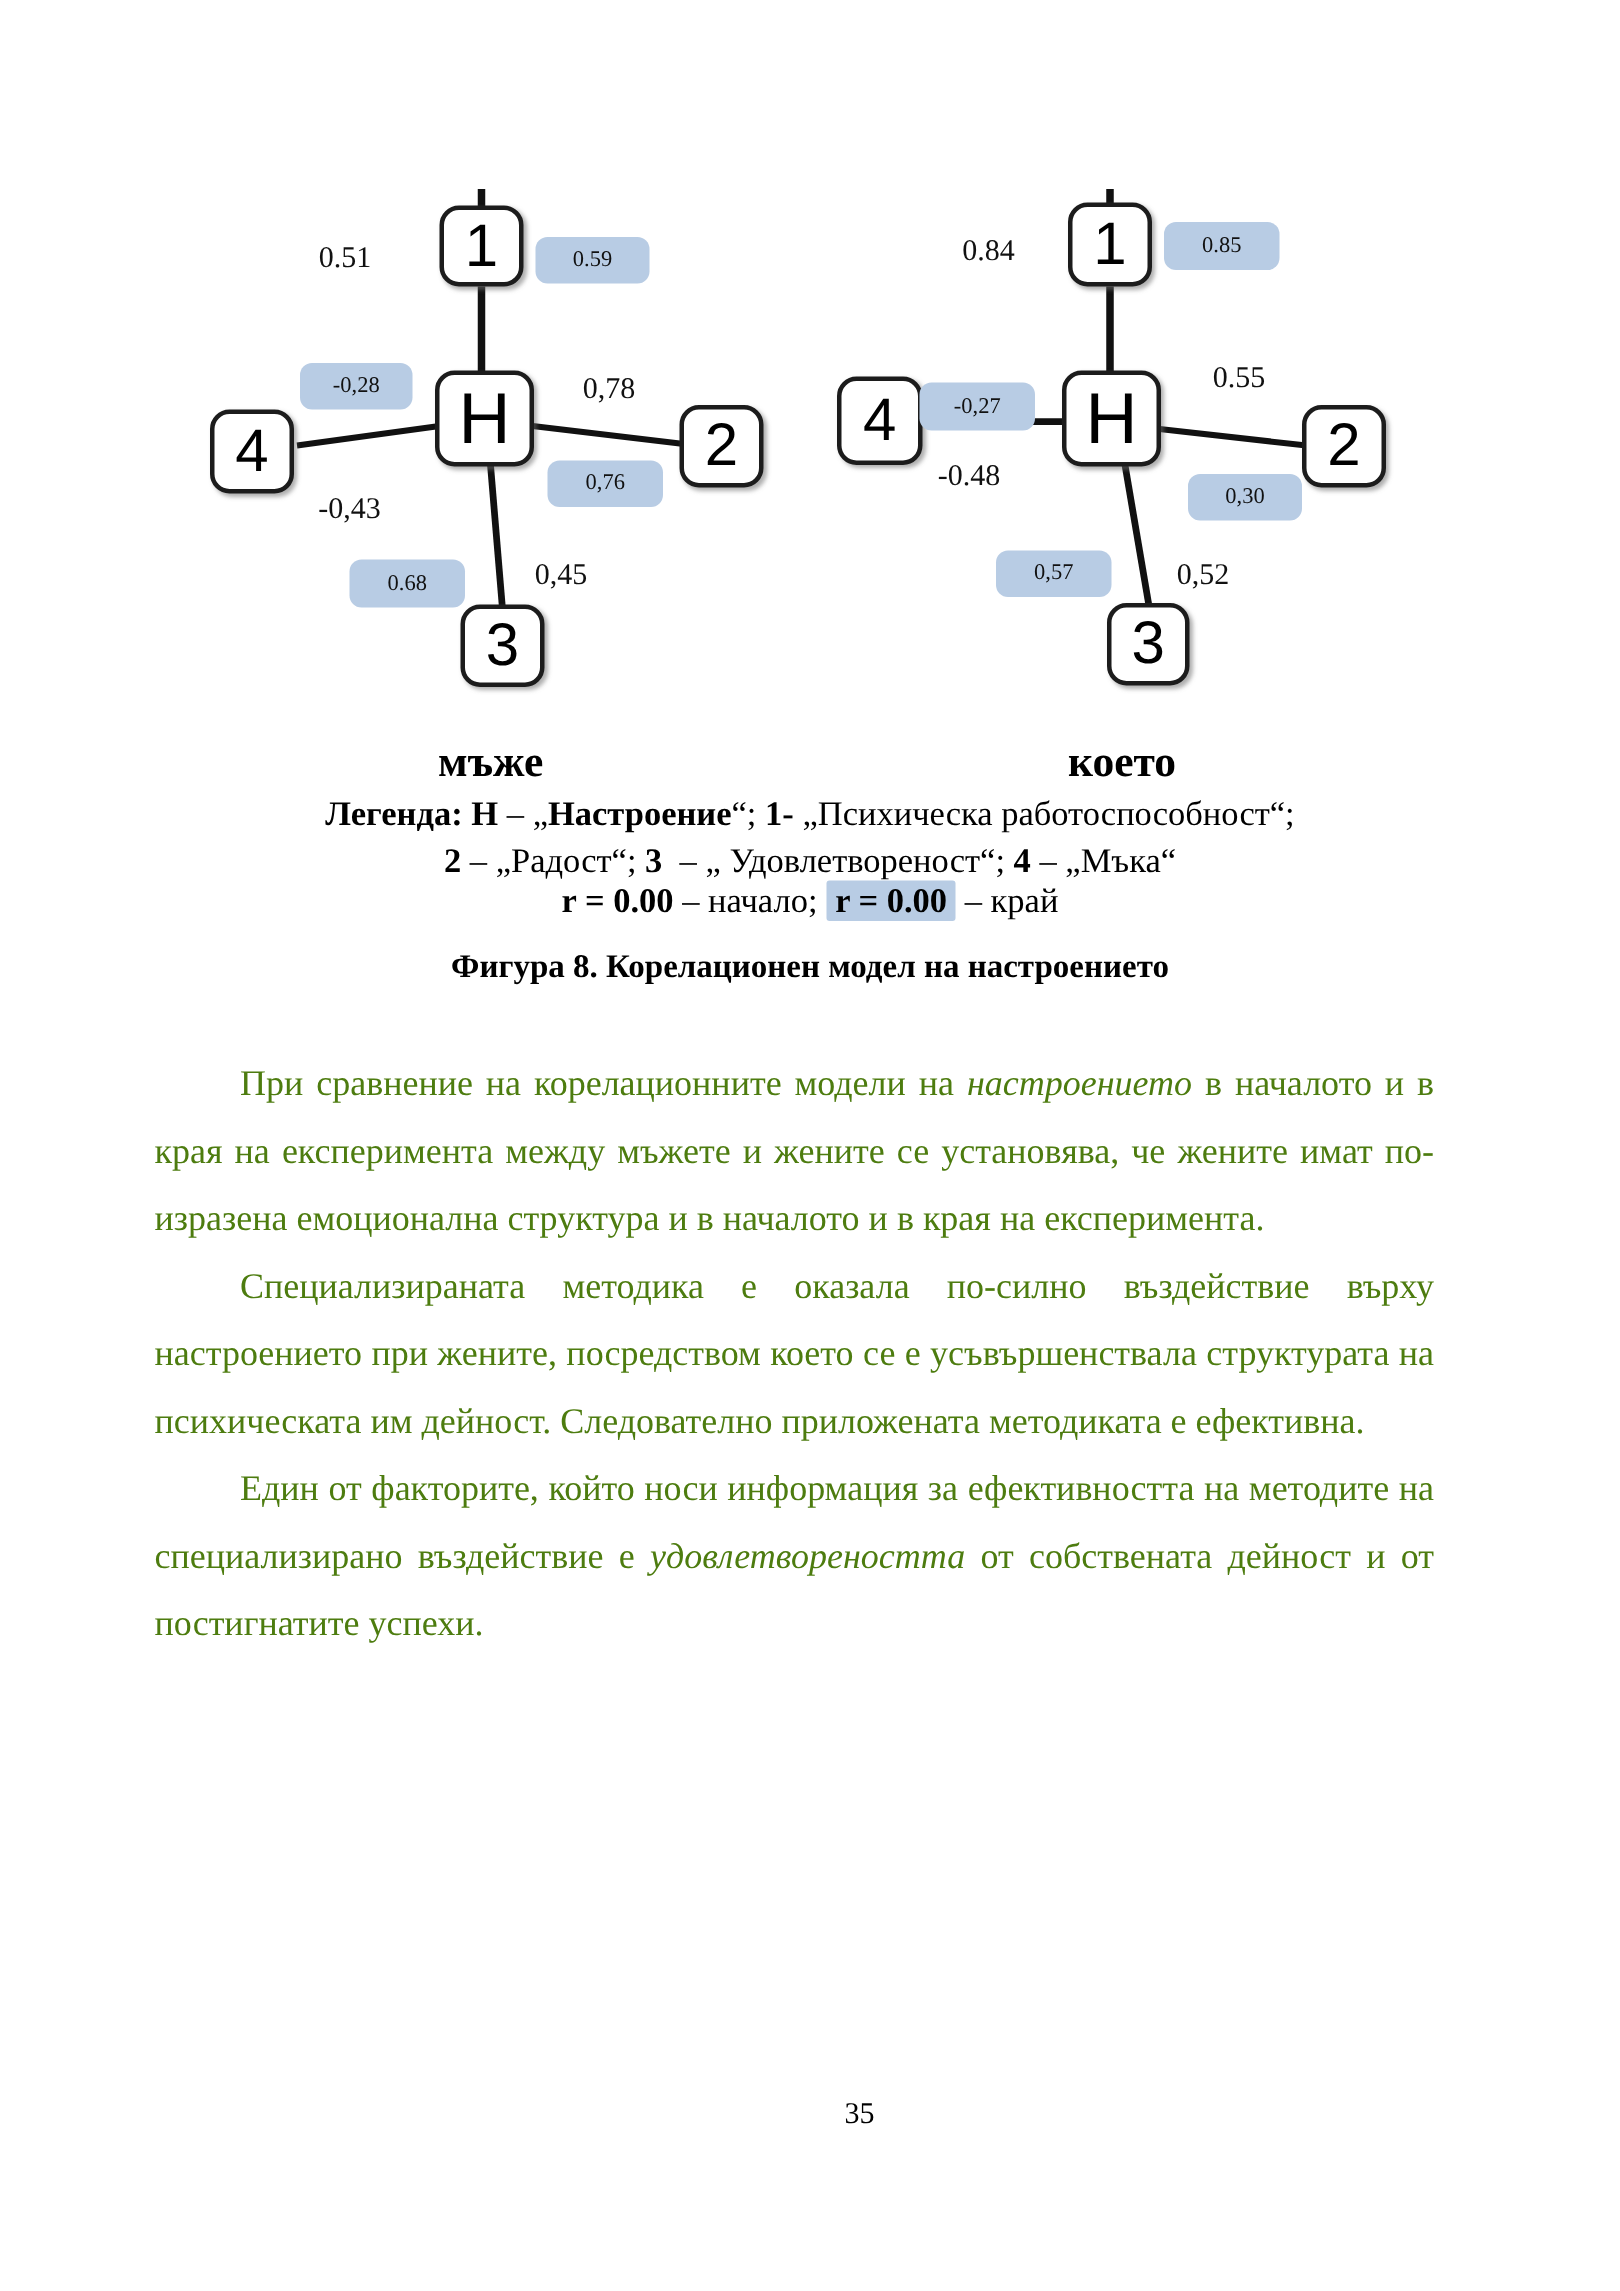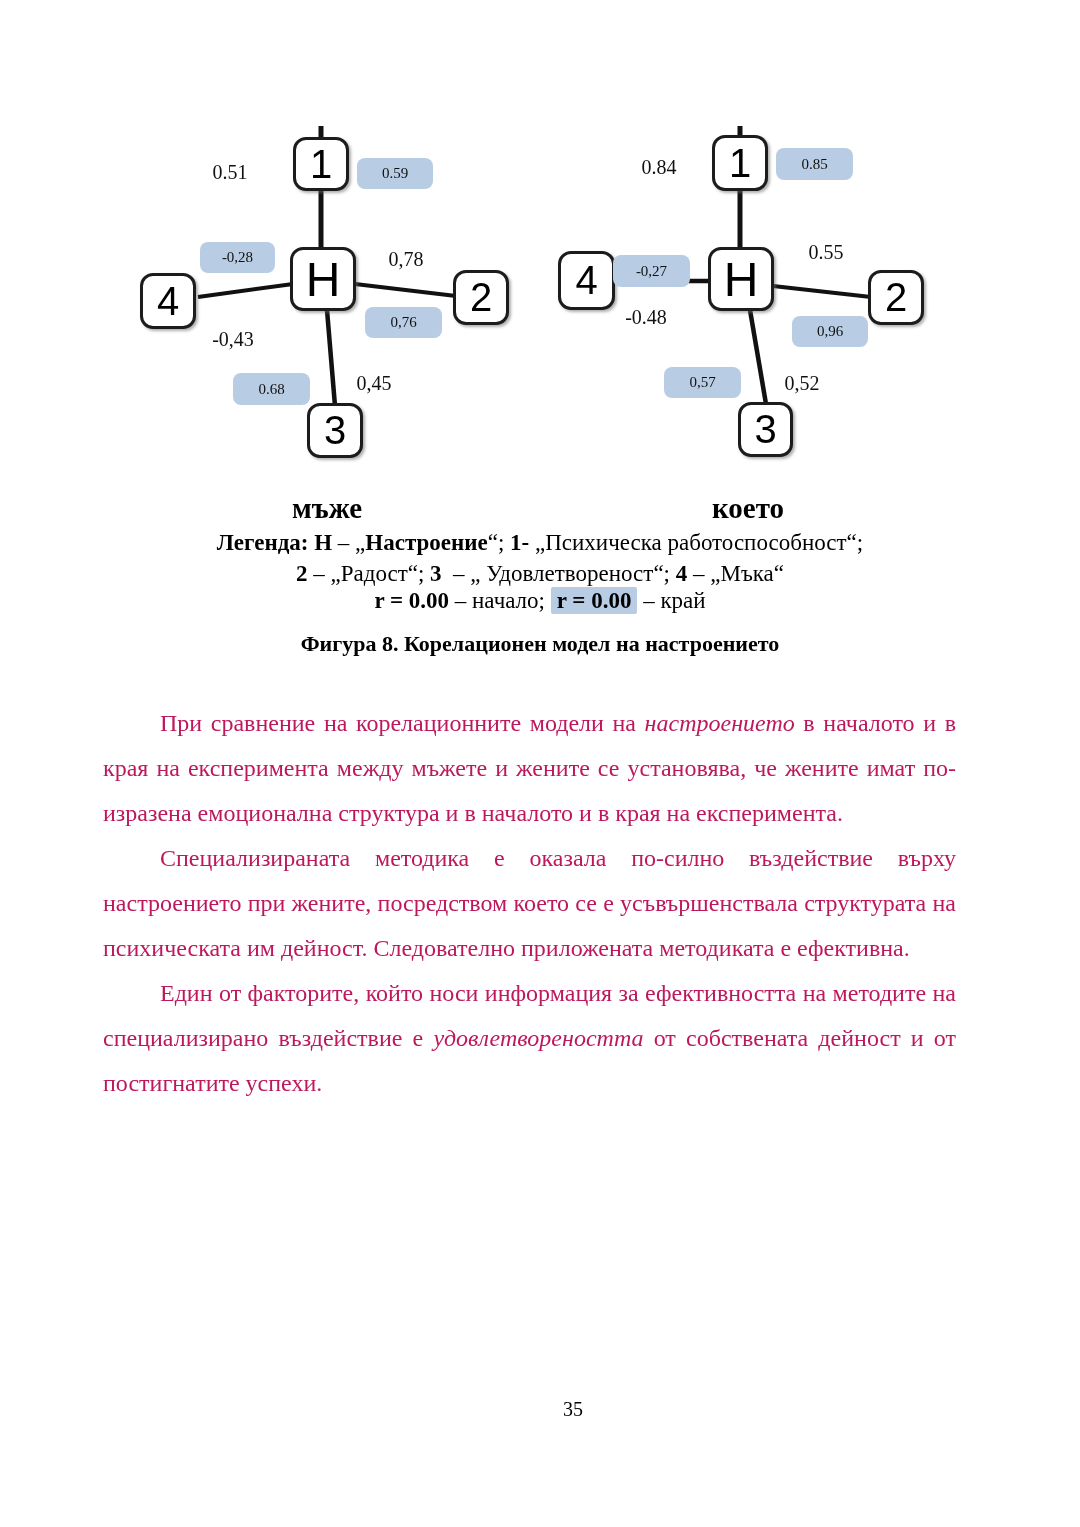--- a/index.html
+++ b/index.html
@@ -48,21 +48,21 @@
     text-align:center;font-size:23px;color:#000;
     white-space:pre-wrap;
   }
   .hl-inline{background:var(--hl,#b8cce4);padding:1px 6px;border-radius:2px;}
   .fig-caption{
     position:absolute;left:0;width:1080px;
     text-align:center;font-size:22px;font-weight:bold;color:#000;
   }
   .body-text{
     position:absolute;left:103px;top:701px;width:853px;
-    font-size:24px;line-height:45px;text-align:justify;color:#be185d;
+    font-size:24px;line-height:45px;text-align:justify;color:#4d7c0f;
   }
   .body-text p{margin:0;text-indent:57px;}
   .page-number{
     position:absolute;left:533px;top:1398px;width:80px;
     text-align:center;font-size:20px;color:#000;
   }
 </style>
 </head>
 <body>
 
@@ -102,21 +102,21 @@
   <div class="node node-h" style="left:708px;top:247px;width:66px;height:64px;">Н</div>
   <div class="node node-num" style="left:868px;top:270px;width:56px;height:55px;">2</div>
   <div class="node node-num" style="left:738px;top:402px;width:55px;height:55px;">3</div>
   <div class="node node-num" style="left:558px;top:251px;width:57px;height:59px;">4</div>
 
   <div class="val-plain" style="left:634px;top:156px;width:50px;">0.84</div>
   <div class="val-hl" style="left:776px;top:148px;width:77px;height:32px;">0.85</div>
   <div class="val-hl" style="left:613px;top:230px;width:77px;height:32px;margin-top:25px;">-0,27</div>
   <div class="val-plain" style="left:801px;top:241px;width:50px;">0.55</div>
   <div class="val-plain" style="left:616px;top:306px;width:60px;">-0.48</div>
-  <div class="val-hl" style="left:792px;top:316px;width:76px;height:31px;">0,96</div>
+  <div class="val-hl" style="left:792px;top:316px;width:76px;height:31px;">0,30</div>
   <div class="val-hl" style="left:664px;top:367px;width:77px;height:31px;">0,57</div>
   <div class="val-plain" style="left:777px;top:372px;width:50px;">0,52</div>
 
   <div class="group-label" style="left:292px;top:492px;width:70px;">мъже</div>
   <div class="group-label" style="left:712px;top:492px;width:70px;">което</div>
 
   <div class="legend-line" style="top:530px;"><b>Легенда: Н</b><span> – „</span><b>Настроение</b><span>“; </span><b>1-</b><span> „Психическа работоспособност“;</span></div>
   <div class="legend-line" style="top:561px;"><b>2</b><span> – „Радост“; </span><b>3</b><span>  – „ Удовлетвореност“; </span><b>4</b><span> – „Мъка“</span></div>
   <div class="legend-line" style="top:588px;"><b>r = 0.00</b><span> – начало; </span><b class="hl-inline">r = 0.00</b><span> – край</span></div>
 

